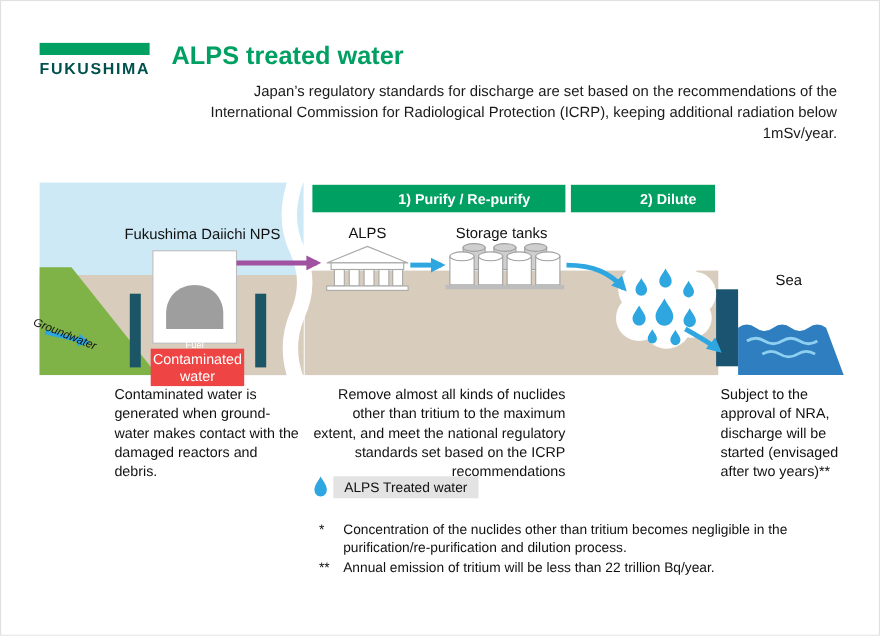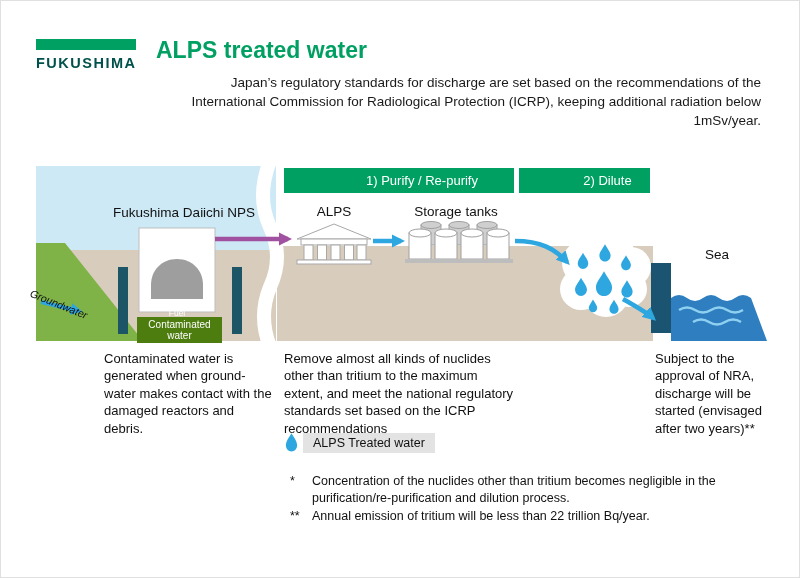--- a/index.html
+++ b/index.html
@@ -12,39 +12,39 @@
   
   .logo { position:absolute; left:35px; top:38px; width:100px; }
   .logo-bar { height:11px; background:#00A063; }
   .logo-text { margin-top:5px; font-size:14.5px; font-weight:bold; letter-spacing:1.5px; color:#00514B; }
   .title { position:absolute; left:155px; top:36px; font-size:23px; font-weight:bold; color:#00A063; }
   .intro { position:absolute; left:155px; top:72px; width:605px; font-size:13.5px; line-height:1.42; color:#1a1a1a;text-align:right; }
   
   .diagram { position:absolute; inset:0; }
   .diagram-svg { position:absolute; left:0; top:0; }
   .stepbar { position:absolute; top:167px; height:25px; background:#00A063; color:#ffffff;
-             font-size:13px; font-weight:normal; display:flex; align-items:center; justify-content:center;padding-left:46px; }
+             font-size:13px; font-weight:bold; display:flex; align-items:center; justify-content:center;padding-left:46px; }
   .stepbar-1 { left:283px; width:230px; }
   .stepbar-2 { left:518px; width:131px; }
   .stepbar-3 { left:654px; width:111px; }
   .lbl { position:absolute; font-size:13.5px; color:#111111; text-align:center; }
   .lbl.site { left:88px;  top:204px; width:190px; }
   .lbl.alps { left:303px; top:203px; width:60px; }
   .lbl.tanks { left:402px; top:203px; width:106px; }
   .lbl.sea { left:694px; top:246px; width:44px; }
   .lbl.groundwater { left:32px; top:286px; width:92px; font-size:10.5px; font-style:italic;
                      transform:rotate(22deg); transform-origin:left top; text-align:left; }
   .fuel-debris { position:absolute; left:156px; top:276px; width:40px; font-size:8.5px;
                  color:#ffffff; text-align:center; line-height:1.15;margin-top:32px; }
-  .contaminated { position:absolute; left:136px; top:316px; width:85px; background:#4d7c0f;
-                  color:#ffffff; font-size:10px; text-align:center; padding:2px 0; }
+  .contaminated { position:absolute; left:136px; top:316px; width:85px; background:#ef4444;
+                  color:#ffffff; font-size:13px; text-align:center; padding:2px 0; }
   
   .col { position:absolute; top:349px; font-size:13px; line-height:1.34; color:#111111; }
   .col1 { left:103px; width:168px; }
-  .col2 { left:283px; width:230px; }
+  .col2 { left:283px; width:230px;text-align:right; }
   .col3 { left:519px; width:129px; }
   .col4 { left:654px; width:112px; }
   .badge-row { position:absolute; left:283px; top:431px; display:flex; align-items:center; gap:4px; }
   .badge { background:#E3E3E3; font-size:12.5px; padding:3px 10px; color:#111111; }
   
   .footnotes { position:absolute; left:289px; top:472px; width:482px; font-size:12.5px; line-height:1.38; color:#111111; }
   .fn { display:flex; }
   .fn-marker { width:22px; flex:none; }
   .fn-text { flex:1; }
 </style>

